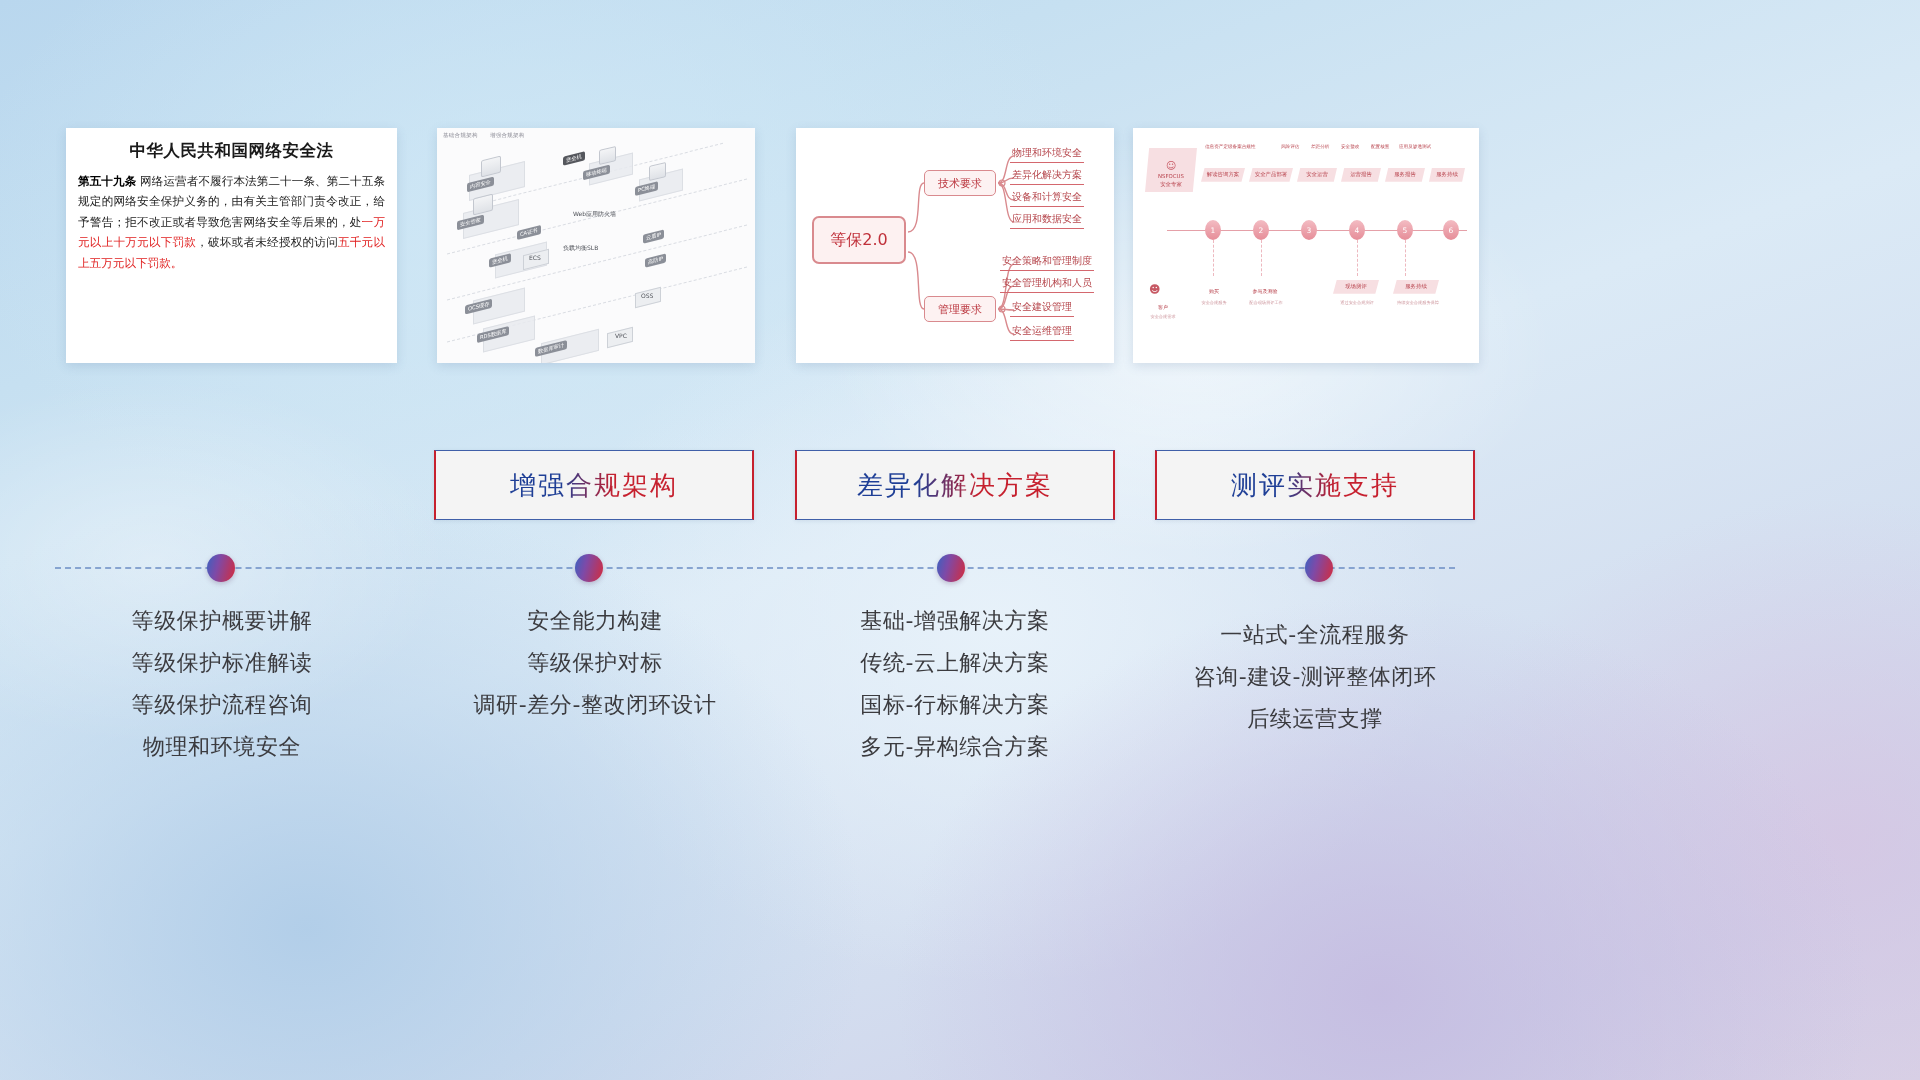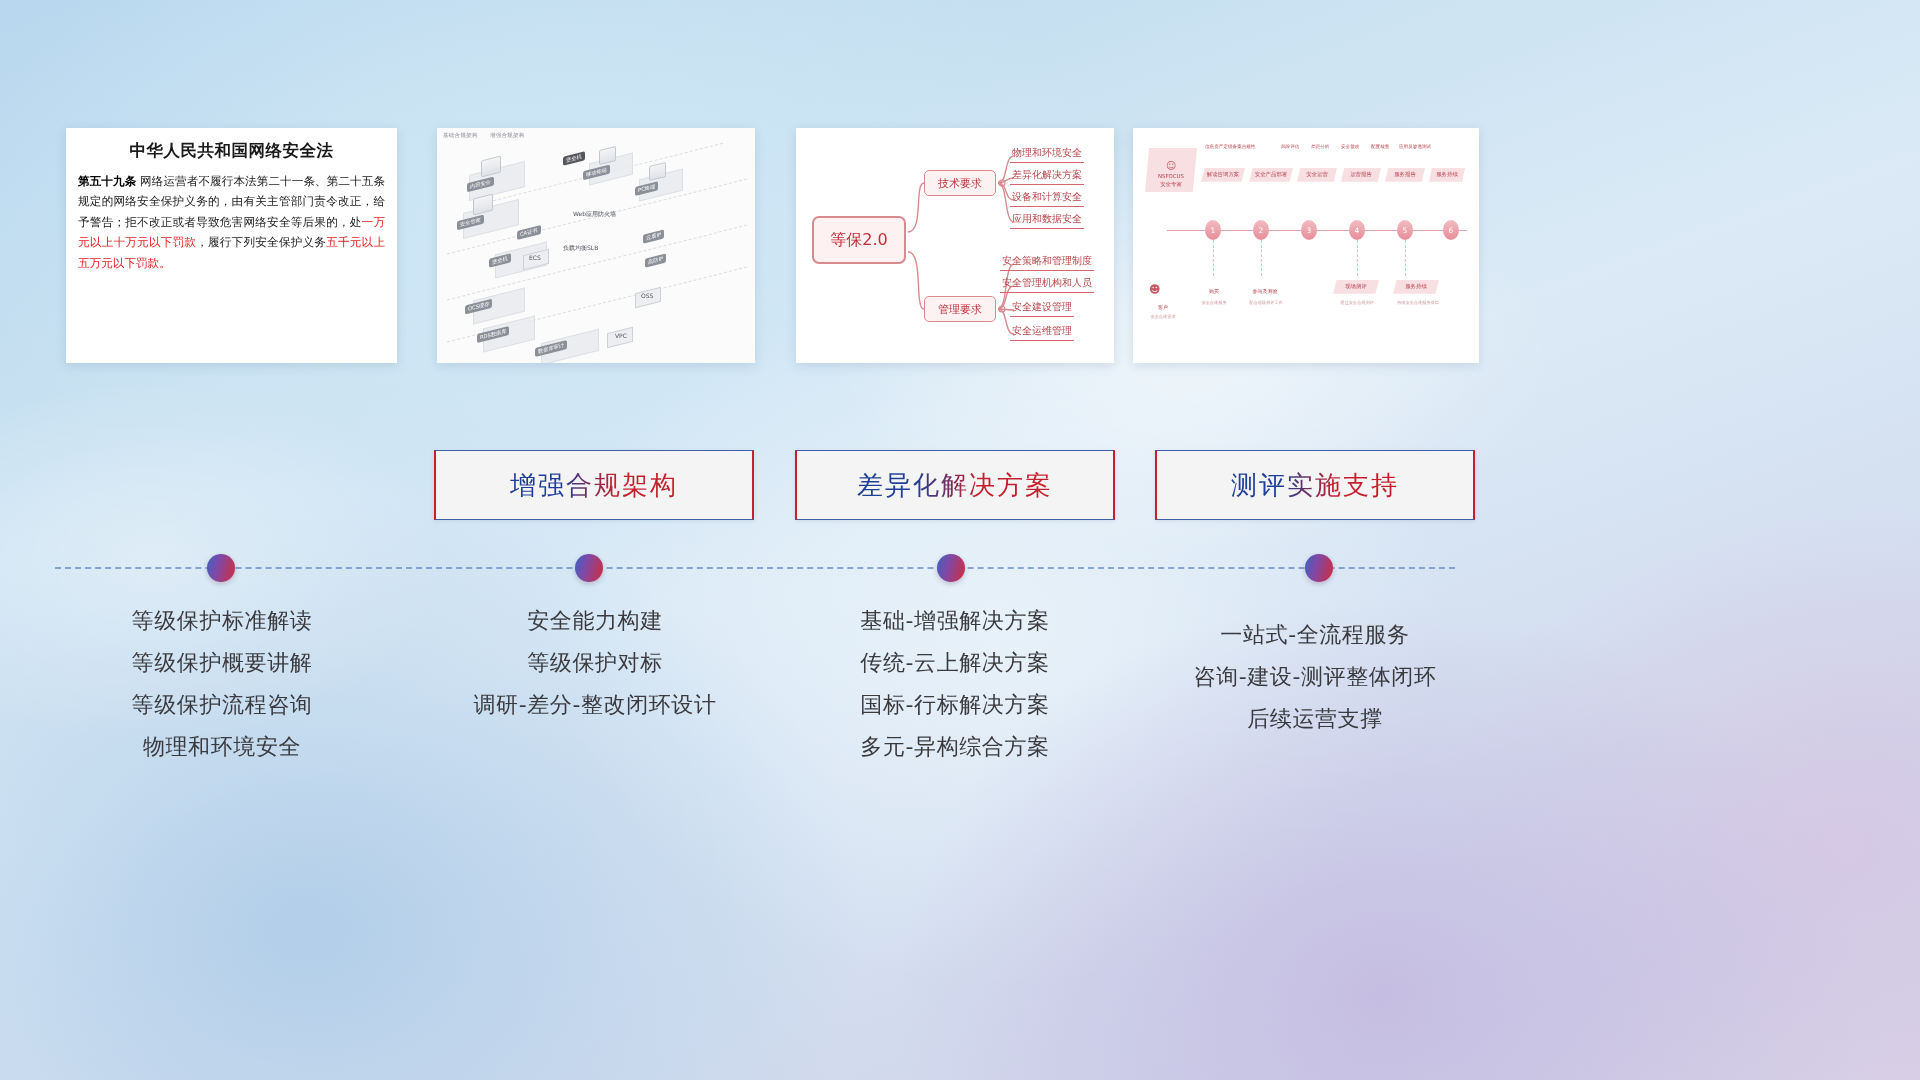--- a/index.html
+++ b/index.html
@@ -188,21 +188,21 @@
 <div class="bg-haze"></div>
 
 <div class="wrap">
 
   <div class="cards">
 
     <div class="card card-1">
       <div class="law">
         <div class="law-title">中华人民共和国网络安全法</div>
         <p>
-          <b>第五十九条</b><span> 网络运营者不履行本法第二十一条、第二十五条规定的网络安全保护义务的，由有关主管部门责令改正，给予警告；拒不改正或者导致危害网络安全等后果的，处</span><span class="r">一万元以上十万元以下罚款</span><span>，履行下列安全保护义务</span><span class="r">五千元以上五万元以下罚款。</span>
+          <b>第五十九条</b><span> 网络运营者不履行本法第二十一条、第二十五条规定的网络安全保护义务的，由有关主管部门责令改正，给予警告；拒不改正或者导致危害网络安全等后果的，处</span><span class="r">一万元以上十万元以下罚款</span><span>，破坏或者未经授权的访问</span><span class="r">五千元以上五万元以下罚款。</span>
         </p>
       </div>
     </div>
 
     <div class="card card-2">
       <div class="arch">
         <div class="arch-tabs">
           <span>基础合规架构</span>
           <span>增强合规架构</span>
         </div>
@@ -363,22 +363,22 @@
   <div class="timeline">
     <div class="tl-line"></div>
     <div class="tl-dot td-1"></div>
     <div class="tl-dot td-2"></div>
     <div class="tl-dot td-3"></div>
     <div class="tl-dot td-4"></div>
   </div>
 
   <div class="lists">
     <div class="col col-1">
+      <div class="item">等级保护概要讲解</div>
       <div class="item">等级保护标准解读</div>
-      <div class="item">等级保护概要讲解</div>
       <div class="item">等级保护流程咨询</div>
       <div class="item">物理和环境安全</div>
     </div>
     <div class="col col-2">
       <div class="item">安全能力构建</div>
       <div class="item">等级保护对标</div>
       <div class="item">调研-差分-整改闭环设计</div>
     </div>
     <div class="col col-3">
       <div class="item">基础-增强解决方案</div>

